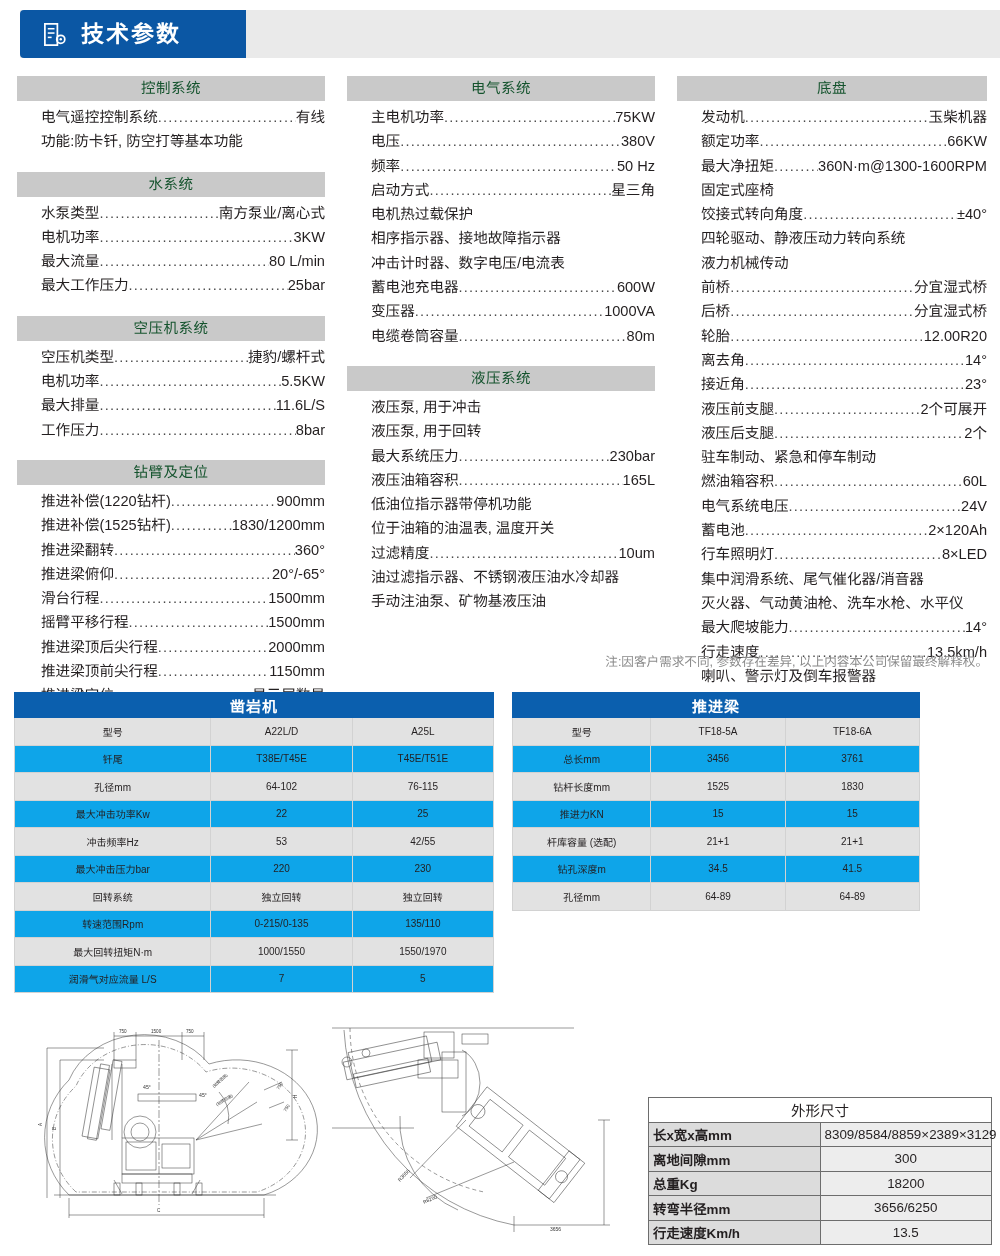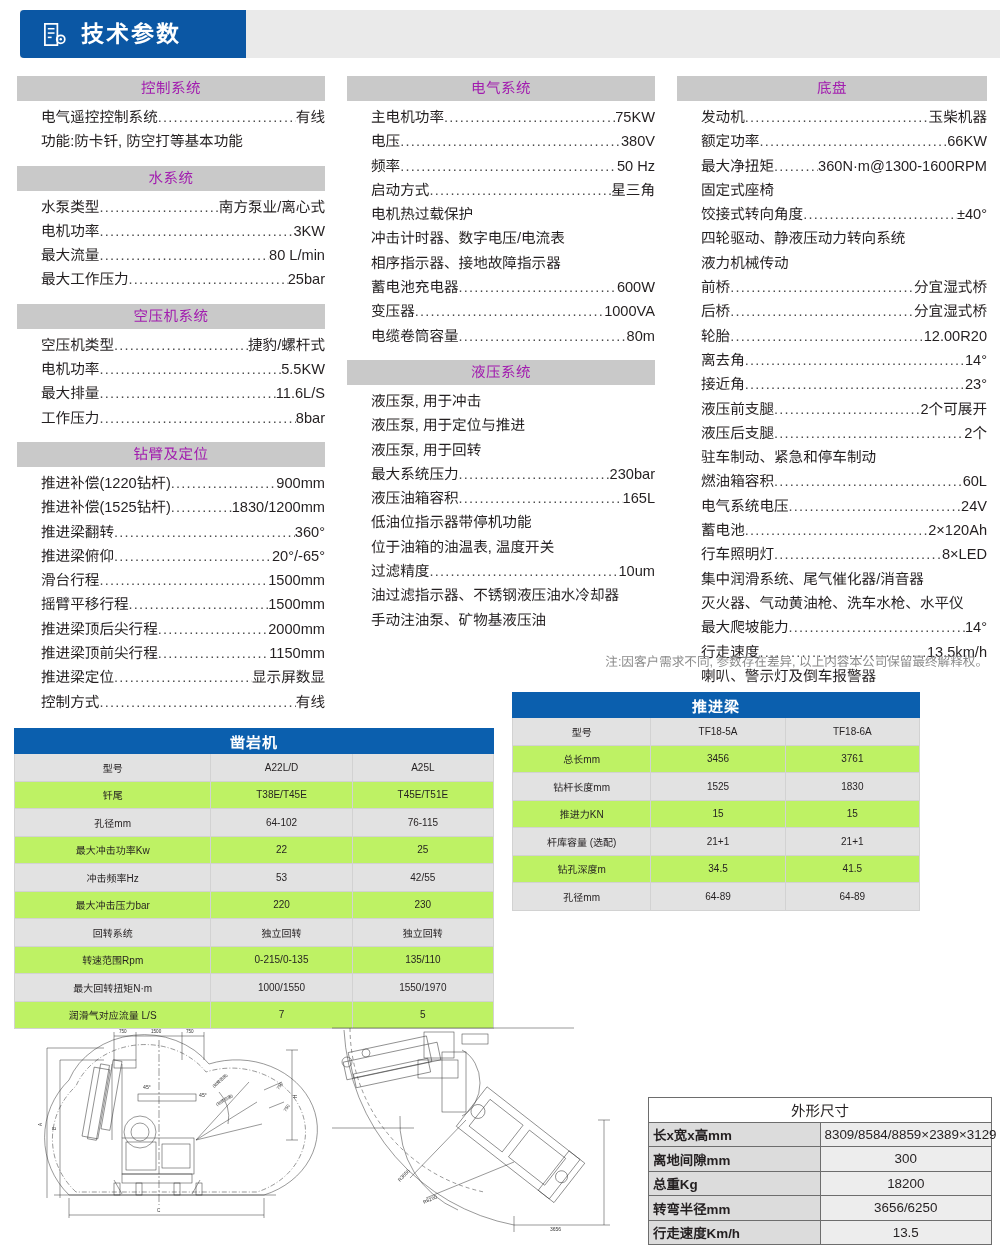--- a/index.html
+++ b/index.html
@@ -63,29 +63,29 @@
   .spec-col {
     position: absolute;
     top: 0;
   }
   .col-1 { left: 17px;  width: 308px; }
   .col-2 { left: 347px; width: 308px; }
   .col-3 { left: 677px; width: 310px; }
 
   .sec-head {
     background: #c9c9c9;
-    color: #a21caf;
+    color: #14532d;
     font-size: 14.5px;
     text-align: center;
     line-height: 25px;
     height: 25px;
     margin-bottom: 4px;
     letter-spacing: 0.5px;
   }
-  .sec-head.spaced { margin-top: 12px; }
+  .sec-head.spaced { margin-top: 18px; }
 
   .sec-body { margin-bottom: 6px; margin-left: 24px; }
 
   .spec-row {
     display: flex;
     align-items: baseline;
     font-size: 14.6px;
     line-height: 24.3px;
     white-space: nowrap;
     overflow: hidden;
@@ -112,21 +112,21 @@
     font-size: 12.6px;
     color: #8b8b8b;
   }
 
   
   .tbl {
     position: absolute;
     border-collapse: collapse;
     table-layout: fixed;
   }
-  .tbl-rock { left: 14px; top: 692px; width: 480px; margin-top: 36px; }
+  .tbl-rock { left: 14px; top: 692px; width: 480px; }
   .tbl-feed { left: 512px; top: 692px; width: 408px; }
 
   .tbl caption,
   .tbl .tbl-title td {
     background: #0b5fae;
     color: #fff;
     font-size: 15px;
     font-weight: bold;
     text-align: center;
     height: 24px;
@@ -135,21 +135,21 @@
   .tbl td {
     border: 1px solid #d2d2d2;
     text-align: center;
     font-size: 10px;
     height: 26.5px;
     padding: 0 2px;
     color: #231f20;
   }
   .tbl .tbl-title td { border-color: #0b5fae; }
   .tbl tr.odd td  { background: #e2e2e2; }
-  .tbl tr.even td { background: #bef264; }
+  .tbl tr.even td { background: #0ea5e9; }
 
   
   .drawings {
     position: absolute;
     left: 14px; top: 1020px;
     width: 630px; height: 230px;
   }
   .drawings svg { display: block; }
 
   
@@ -334,24 +334,24 @@
         </div>
         <div class="spec-row">
           <span class="spec-label">启动方式</span>
           <span class="spec-dots">................................................................................................................................................................</span>
           <span class="spec-val">星三角</span>
         </div>
         <div class="spec-row plain">
           <span class="spec-label">电机热过载保护</span>
         </div>
         <div class="spec-row plain">
+          <span class="spec-label">相序指示器、接地故障指示器</span>
+        </div>
+        <div class="spec-row plain">
           <span class="spec-label">冲击计时器、数字电压/电流表</span>
-        </div>
-        <div class="spec-row plain">
-          <span class="spec-label">相序指示器、接地故障指示器</span>
         </div>
         <div class="spec-row">
           <span class="spec-label">蓄电池充电器</span>
           <span class="spec-dots">................................................................................................................................................................</span>
           <span class="spec-val">600W</span>
         </div>
         <div class="spec-row">
           <span class="spec-label">变压器</span>
           <span class="spec-dots">................................................................................................................................................................</span>
           <span class="spec-val">1000VA</span>
@@ -359,23 +359,20 @@
         <div class="spec-row">
           <span class="spec-label">电缆卷筒容量</span>
           <span class="spec-dots">................................................................................................................................................................</span>
           <span class="spec-val">80m</span>
         </div>
       </div>
       <div class="sec-head spaced">液压系统</div>
       <div class="sec-body">
         <div class="spec-row plain">
           <span class="spec-label">液压泵, 用于冲击</span>
-        </div>
-        <div class="spec-row plain">
-          <span class="spec-label">液压泵, 用于定位与推进</span>
         </div>
         <div class="spec-row plain">
           <span class="spec-label">液压泵, 用于回转</span>
         </div>
         <div class="spec-row">
           <span class="spec-label">最大系统压力</span>
           <span class="spec-dots">................................................................................................................................................................</span>
           <span class="spec-val">230bar</span>
         </div>
         <div class="spec-row">

